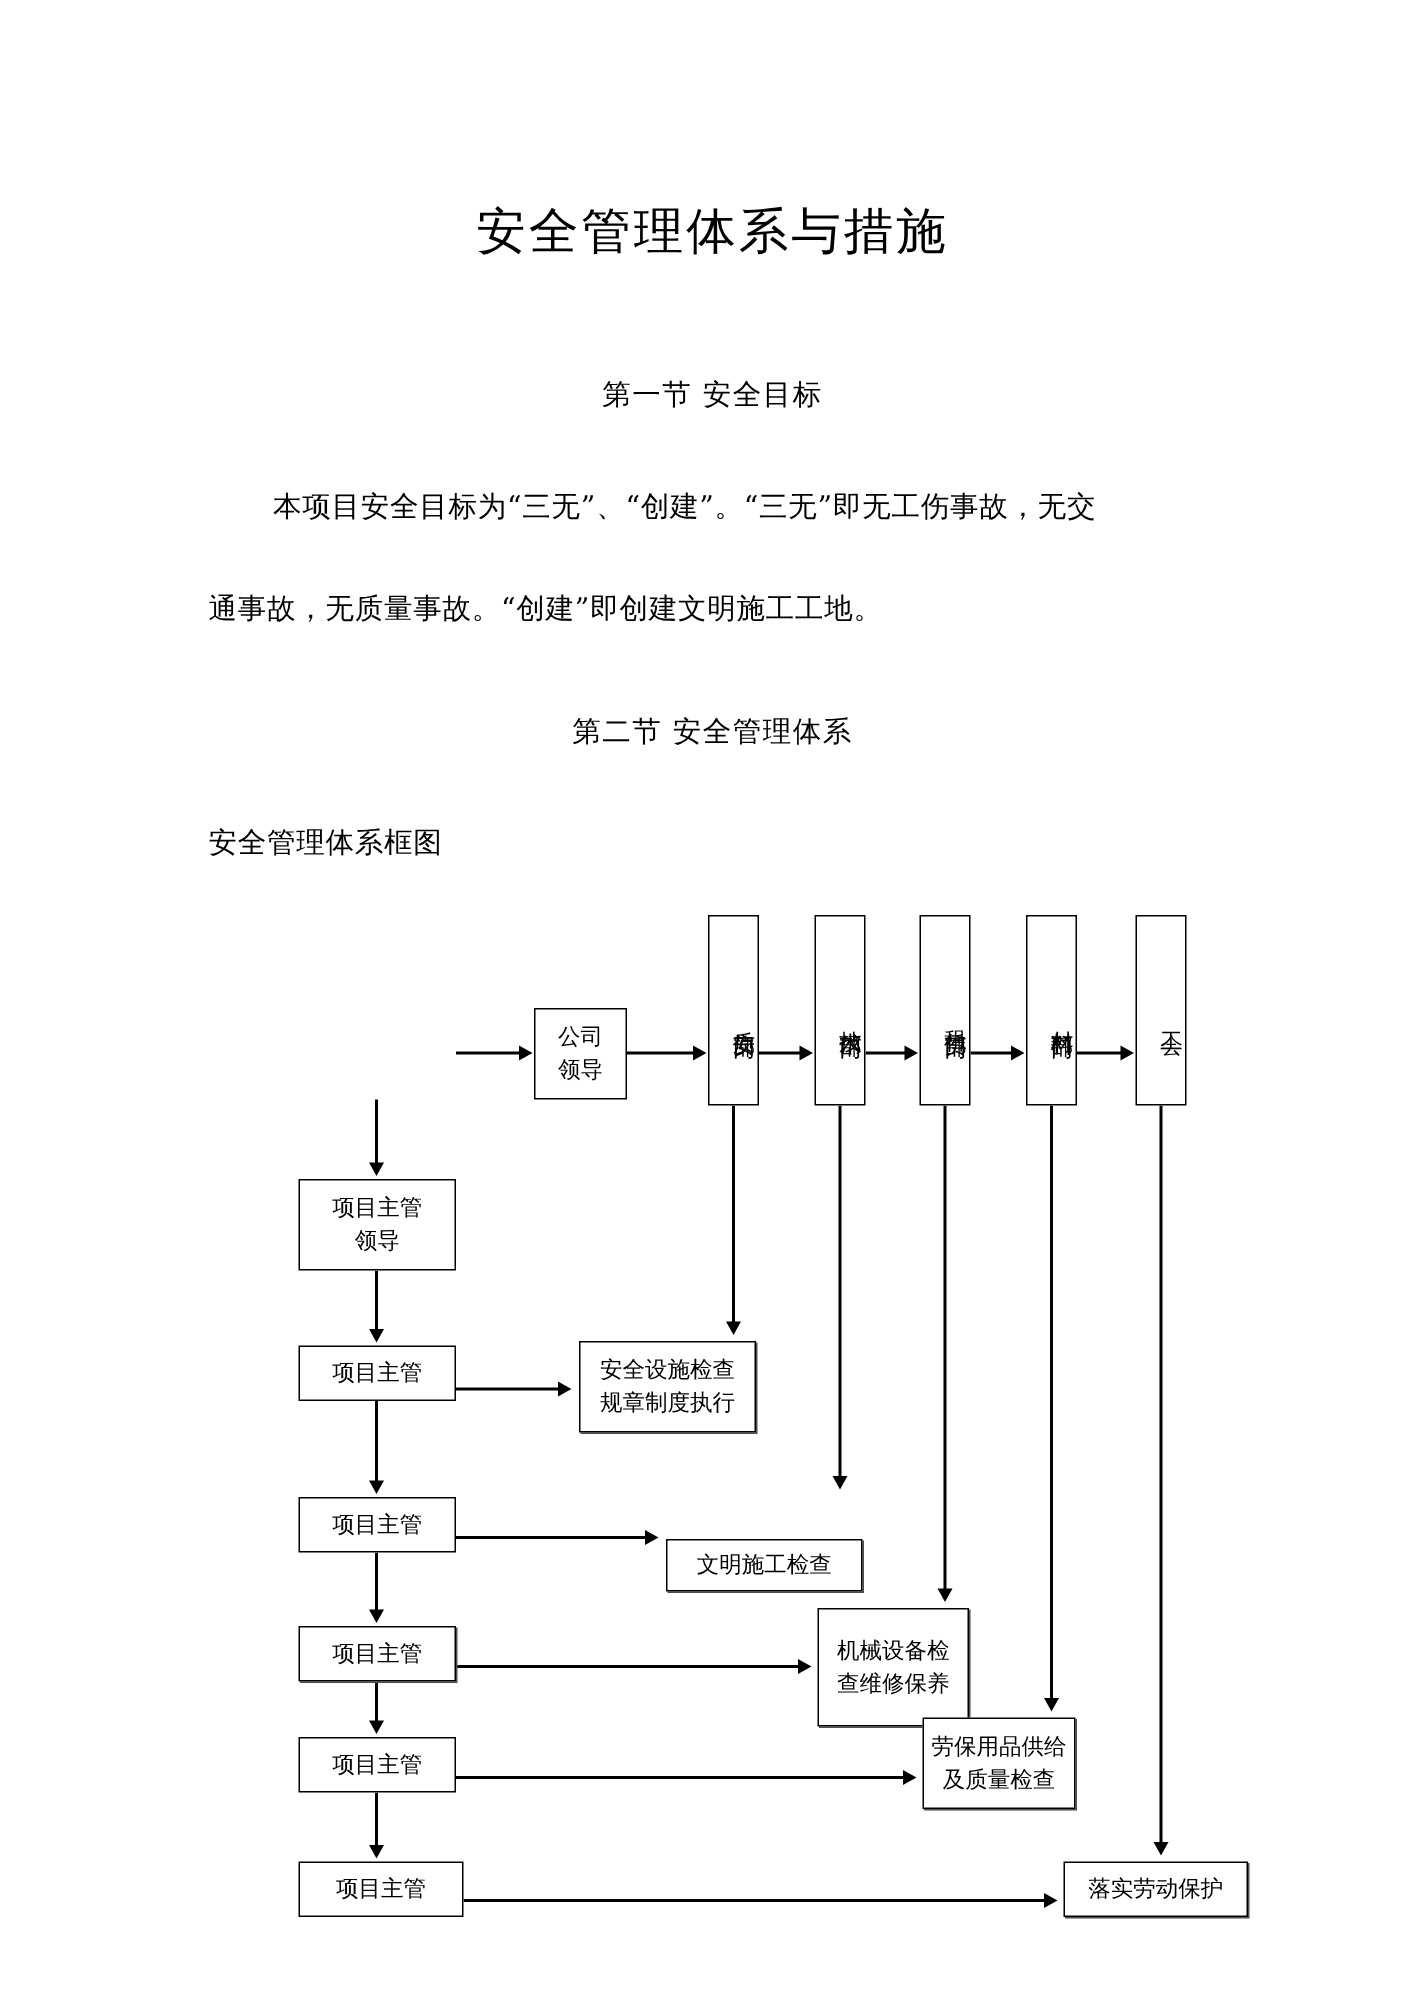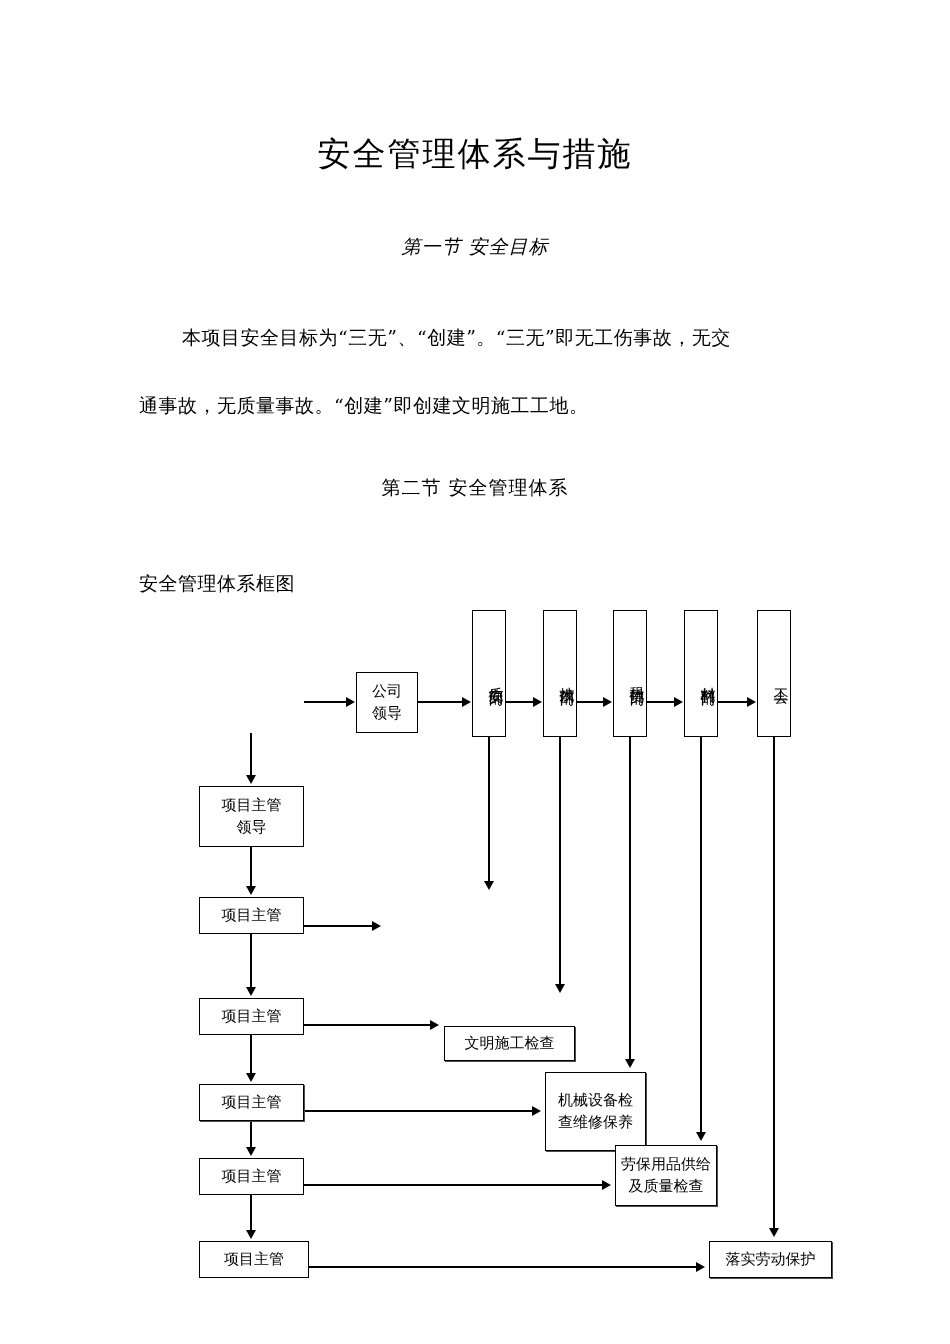--- a/index.html
+++ b/index.html
@@ -29,32 +29,32 @@
   }
   .section-heading {
     position: absolute;
     left: 0;
     width: 950px;
     text-align: center;
     font-size: 19px;
     letter-spacing: 1px;
     white-space: nowrap;
   }
-  #sec1 { top: 234px; font-style: italic; }
+  #sec1 { top: 250px; }
   #sec2 { top: 475px; }
 
   .para-line {
     position: absolute;
     font-size: 19px;
     letter-spacing: 0.5px;
     white-space: nowrap;
   }
   #p1l1 { left: 182px; top: 325px; }
   #p1l2 { left: 139px; top: 393px; }
-  #fig-caption { left: 139px; top: 571px; }
+  #fig-caption { left: 139px; top: 549px; }
 
   
   #flowchart {
     position: absolute;
     left: 0; top: 0;
     width: 950px; height: 1344px;
     pointer-events: none;
   }
   #flowchart .node {
     pointer-events: auto;
@@ -193,20 +193,24 @@
 
   <div class="vline" style="left:250px; top:1035px; height:40px;"></div>
   <div class="arrow-d" style="left:246px; top:1073px;"></div>
 
   <div class="vline" style="left:250px; top:1121px; height:28px;"></div>
   <div class="arrow-d" style="left:246px; top:1147px;"></div>
 
   <div class="vline" style="left:250px; top:1195px; height:37px;"></div>
   <div class="arrow-d" style="left:246px; top:1230px;"></div>
 
+  <div class="fbox node thick" style="left:386px; top:894px; width:118px; height:61px;">
+    <span class="l">安全设施检查</span>
+    <span class="l">规章制度执行</span>
+  </div>
 
   <div class="fbox node thick" style="left:444px; top:997px; width:131px; height:35px;margin-top:29px;">文明施工检查</div>
 
   <div class="fbox node thick" style="left:545px; top:1072px; width:101px; height:79px;">
     <span class="l">机械设备检</span>
     <span class="l">查维修保养</span>
   </div>
 
   <div class="fbox node thick" style="left:615px; top:1145px; width:102px; height:61px;">
     <span class="l">劳保用品供给</span>

